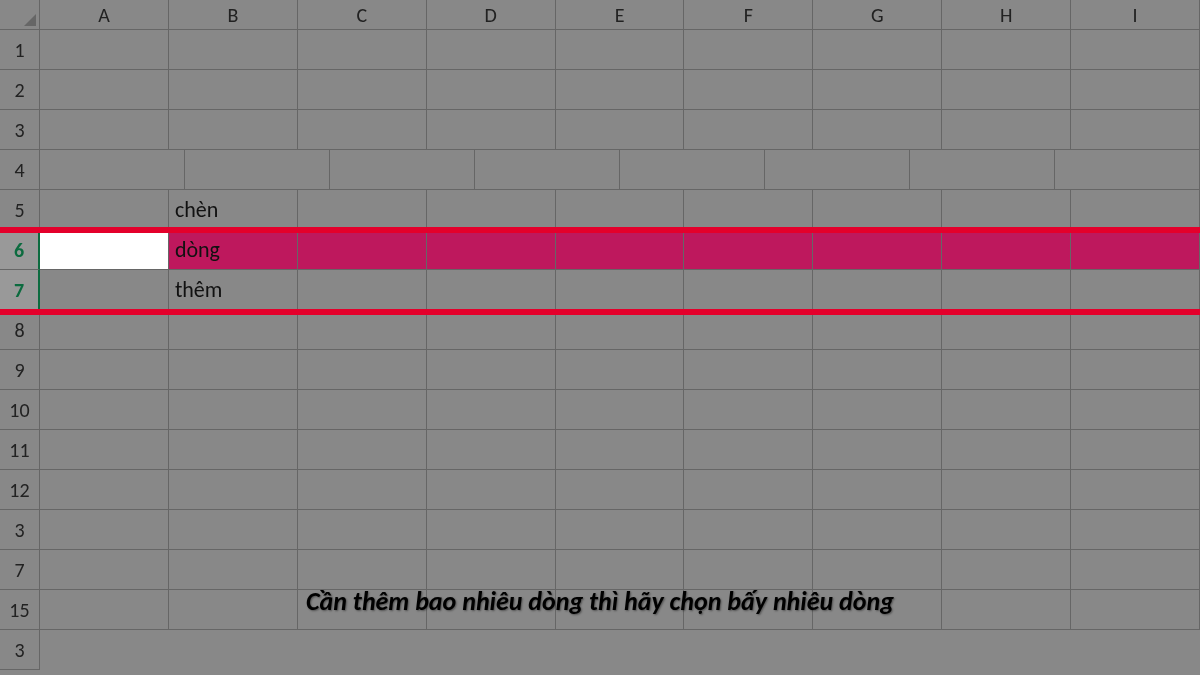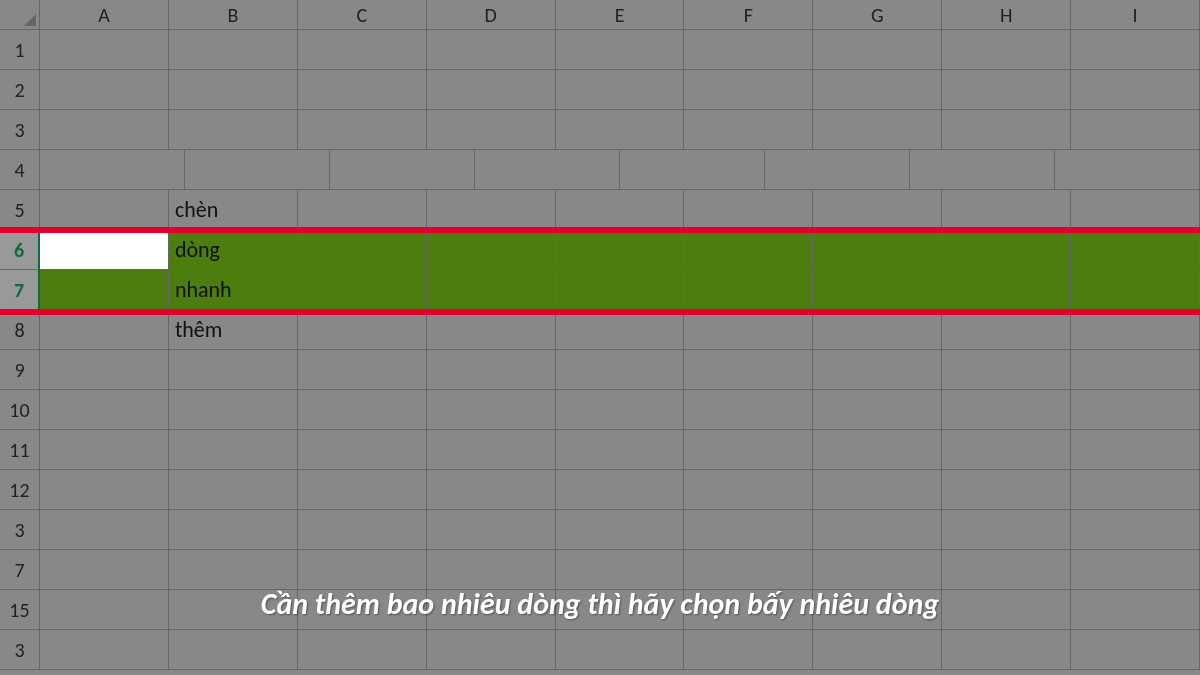--- a/index.html
+++ b/index.html
@@ -89,41 +89,41 @@
   border-bottom: 1px solid #666;
   padding: 0 6px;
   line-height: 40px;
   font-size: 22px;
   color: #111;
   background: #888;
   overflow: hidden;
   white-space: nowrap;
 }
 .row.selected .cell {
-  background: #4d7c0f;
+  background: #be185d;
 }
 .cell.active {
   background: #fff !important;
 }
 .highlight-box {
   position: absolute;
   left: 0;
   right: 0;
   border: 6px solid #e4002b;
   border-left: none;
   border-right: none;
   pointer-events: none;
   z-index: 10;
 }
 .caption {
   position: absolute;
   left: 0; right: 0;
   text-align: center;
-  color: #ffffff;
-  font-size: 30px;
+  color: #000000;
+  font-size: 26px;
   font-weight: bold;
   font-style: italic;
   z-index: 20;
   text-shadow: 1px 1px 2px rgba(0,0,0,0.4);
 }
 </style>
 </head>
 <body>
 
 <div class="sheet">
@@ -216,31 +216,20 @@
         <div class="cell active"></div>
         <div class="cell">dòng</div>
         <div class="cell"></div>
         <div class="cell"></div>
         <div class="cell"></div>
         <div class="cell"></div>
         <div class="cell"></div>
         <div class="cell"></div>
         <div class="cell"></div>
       </div>
-      <div class="row selected">
-        <div class="cell"></div>
-        <div class="cell">nhanh</div>
-        <div class="cell"></div>
-        <div class="cell"></div>
-        <div class="cell"></div>
-        <div class="cell"></div>
-        <div class="cell"></div>
-        <div class="cell"></div>
-        <div class="cell"></div>
-      </div>
       <div class="row">
         <div class="cell"></div>
         <div class="cell">thêm</div>
         <div class="cell"></div>
         <div class="cell"></div>
         <div class="cell"></div>
         <div class="cell"></div>
         <div class="cell"></div>
         <div class="cell"></div>
         <div class="cell"></div>

